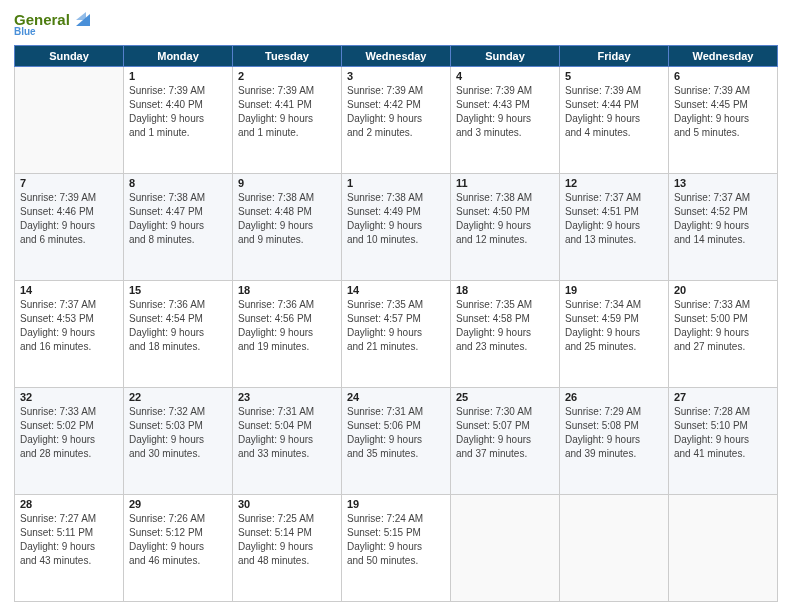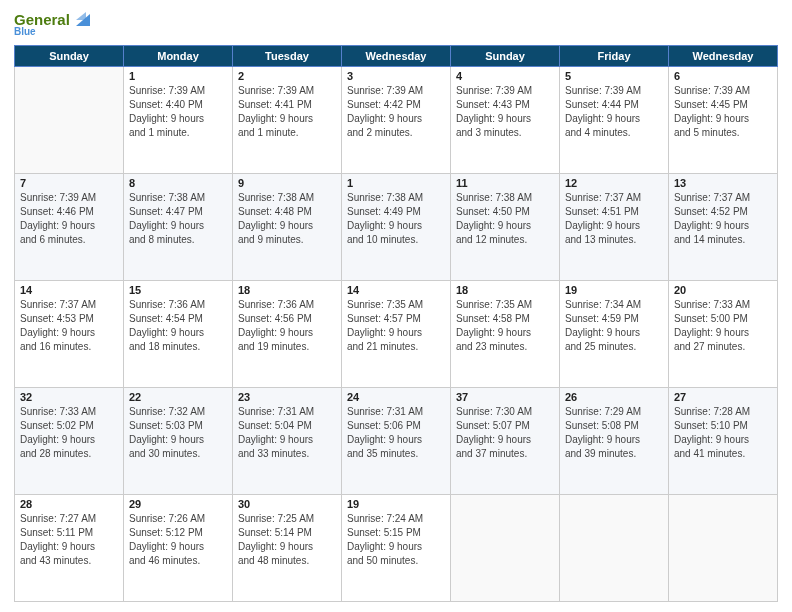--- a/index.html
+++ b/index.html
@@ -216,21 +216,21 @@
           </td>
           <td>
             <span class="day-number">23</span>
             <div class="day-info">Sunrise: 7:31 AM<br>Sunset: 5:04 PM<br>Daylight: 9 hours<br>and 33 minutes.</div>
           </td>
           <td>
             <span class="day-number">24</span>
             <div class="day-info">Sunrise: 7:31 AM<br>Sunset: 5:06 PM<br>Daylight: 9 hours<br>and 35 minutes.</div>
           </td>
           <td>
-            <span class="day-number">37</span>
+            <span class="day-number">25</span>
             <div class="day-info">Sunrise: 7:30 AM<br>Sunset: 5:07 PM<br>Daylight: 9 hours<br>and 37 minutes.</div>
           </td>
           <td>
             <span class="day-number">26</span>
             <div class="day-info">Sunrise: 7:29 AM<br>Sunset: 5:08 PM<br>Daylight: 9 hours<br>and 39 minutes.</div>
           </td>
           <td>
             <span class="day-number">27</span>
             <div class="day-info">Sunrise: 7:28 AM<br>Sunset: 5:10 PM<br>Daylight: 9 hours<br>and 41 minutes.</div>
           </td>

